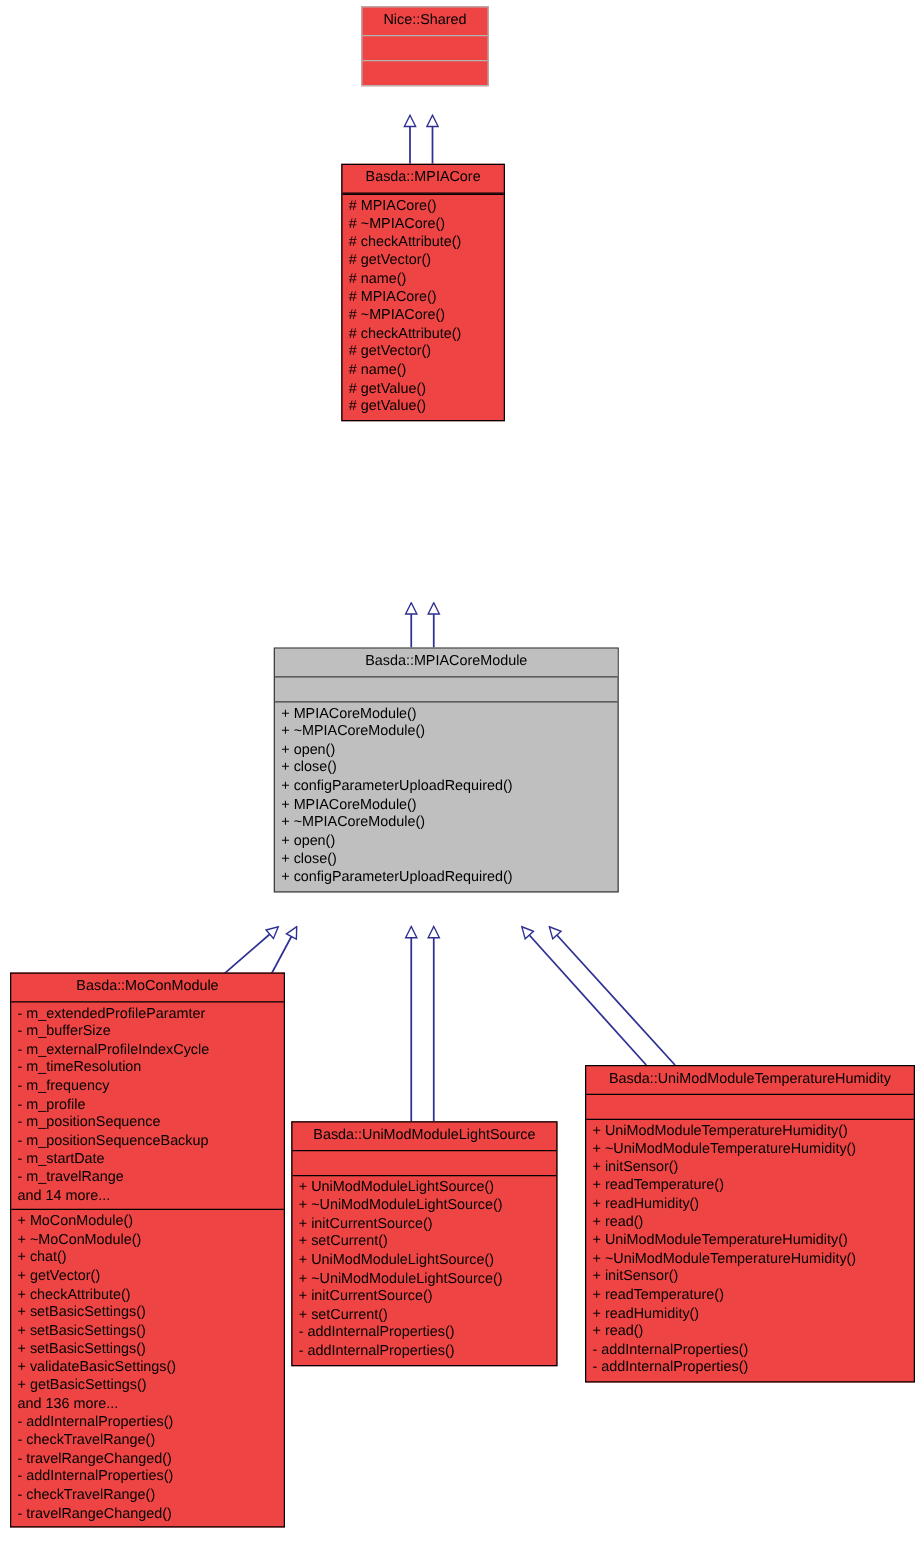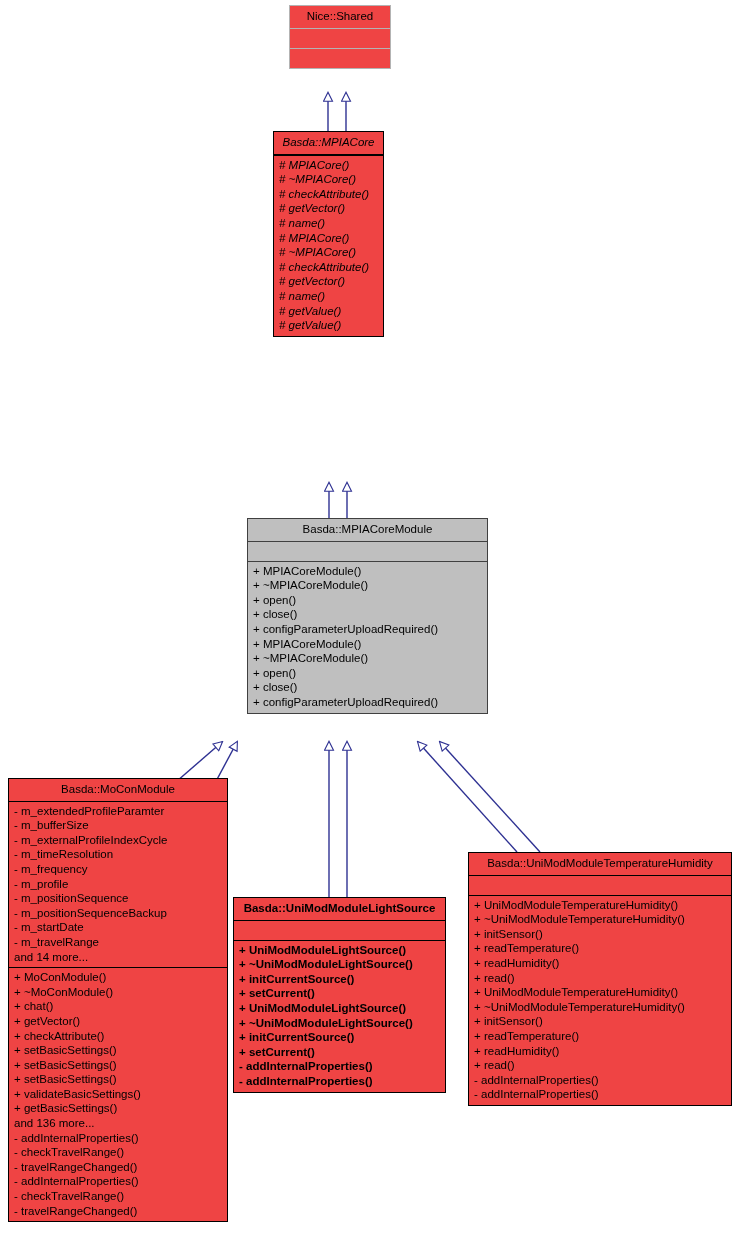--- a/index.html
+++ b/index.html
@@ -125,41 +125,41 @@
   </svg>
 
   <div class="uml-class ext" style="left:289px; top:5px; width:102px;">
     <div class="uml-name">Nice::Shared</div>
     <div class="sep"></div>
     <div class="uml-compartment empty"></div>
     <div class="sep"></div>
     <div class="uml-compartment empty"></div>
   </div>
 
-  <div class="uml-class" style="left:273px; top:131px; width:111px;font-style:italic;">
+  <div class="uml-class" style="left:273px; top:131px; width:131px;">
     <div class="uml-name">Basda::MPIACore</div>
     <div class="sep"></div>
     <div class="sep"></div>
     <div class="uml-compartment">
         <div class="row"># MPIACore()</div>
         <div class="row"># ~MPIACore()</div>
         <div class="row"># checkAttribute()</div>
         <div class="row"># getVector()</div>
         <div class="row"># name()</div>
         <div class="row"># MPIACore()</div>
         <div class="row"># ~MPIACore()</div>
         <div class="row"># checkAttribute()</div>
         <div class="row"># getVector()</div>
         <div class="row"># name()</div>
         <div class="row"># getValue()</div>
         <div class="row"># getValue()</div>
       </div>
   </div>
 
-  <div class="uml-class highlight" style="left:219px; top:518px; width:241px;margin-left:28px;">
+  <div class="uml-class highlight" style="left:219px; top:518px; width:276px;">
     <div class="uml-name">Basda::MPIACoreModule</div>
     <div class="sep"></div>
     <div class="uml-compartment empty"></div>
     <div class="sep"></div>
     <div class="uml-compartment">
         <div class="row">+ MPIACoreModule()</div>
         <div class="row">+ ~MPIACoreModule()</div>
         <div class="row">+ open()</div>
         <div class="row">+ close()</div>
         <div class="row">+ configParameterUploadRequired()</div>
@@ -202,21 +202,21 @@
         <div class="row">and 136 more...</div>
         <div class="row">- addInternalProperties()</div>
         <div class="row">- checkTravelRange()</div>
         <div class="row">- travelRangeChanged()</div>
         <div class="row">- addInternalProperties()</div>
         <div class="row">- checkTravelRange()</div>
         <div class="row">- travelRangeChanged()</div>
       </div>
   </div>
 
-  <div class="uml-class" style="left:233px; top:897px; width:213px;font-weight:bold;">
+  <div class="uml-class" style="left:233px; top:897px; width:213px;">
     <div class="uml-name">Basda::UniModModuleLightSource</div>
     <div class="sep"></div>
     <div class="uml-compartment empty"></div>
     <div class="sep"></div>
     <div class="uml-compartment">
         <div class="row">+ UniModModuleLightSource()</div>
         <div class="row">+ ~UniModModuleLightSource()</div>
         <div class="row">+ initCurrentSource()</div>
         <div class="row">+ setCurrent()</div>
         <div class="row">+ UniModModuleLightSource()</div>

